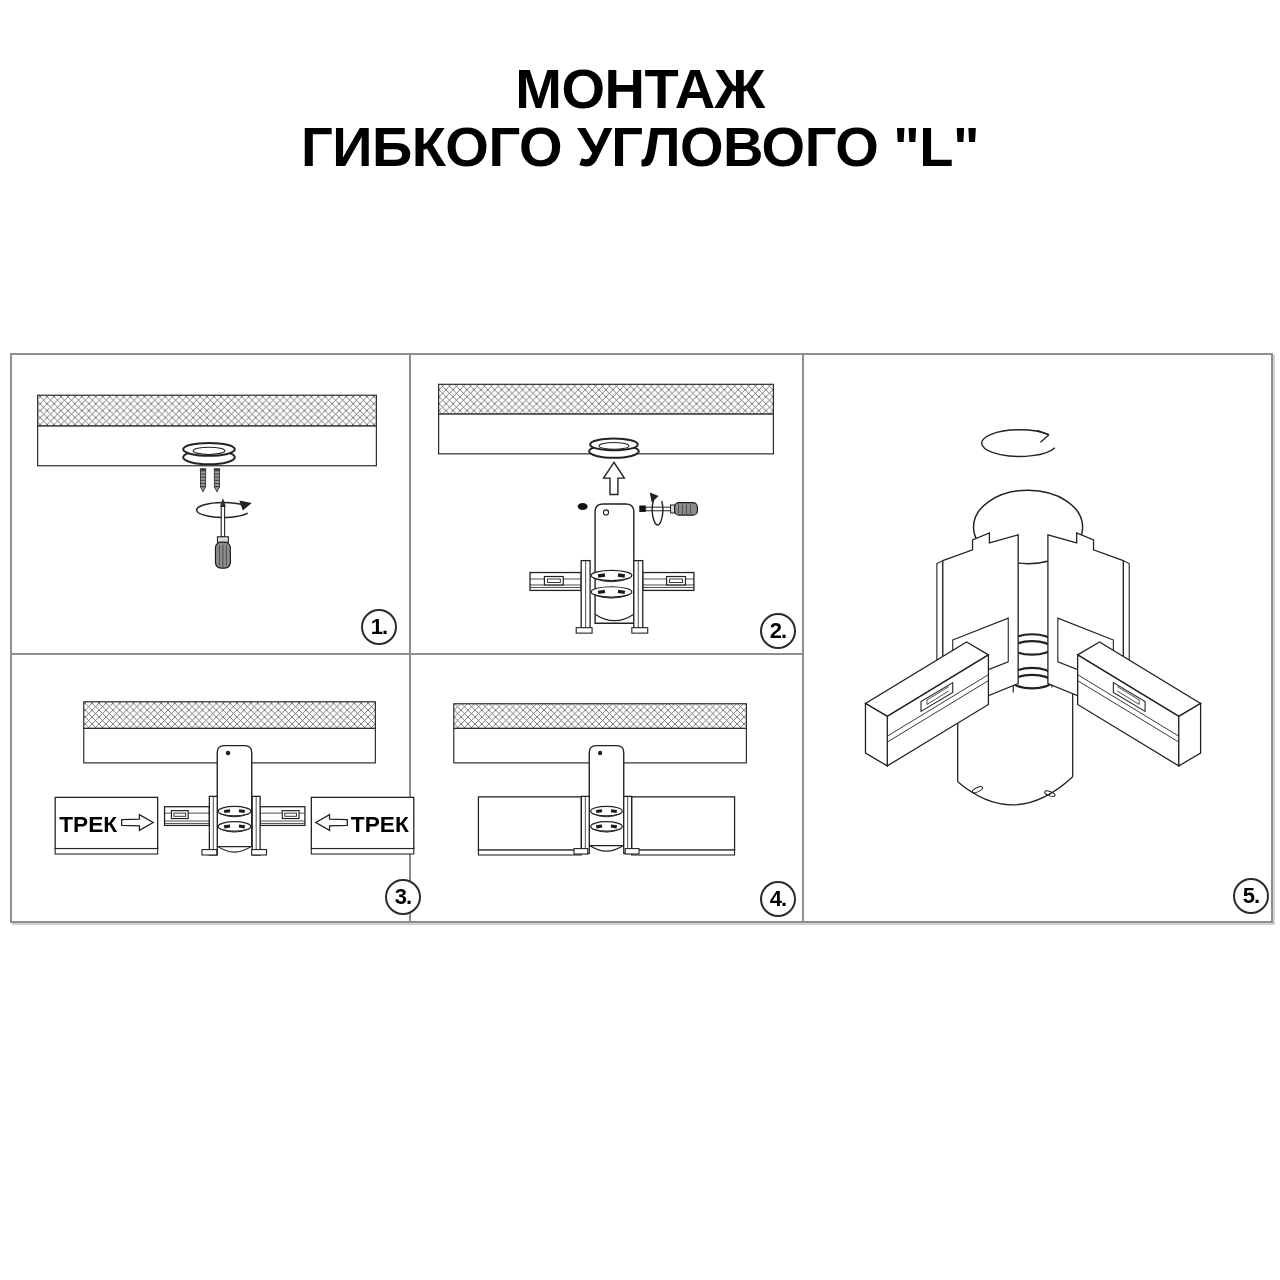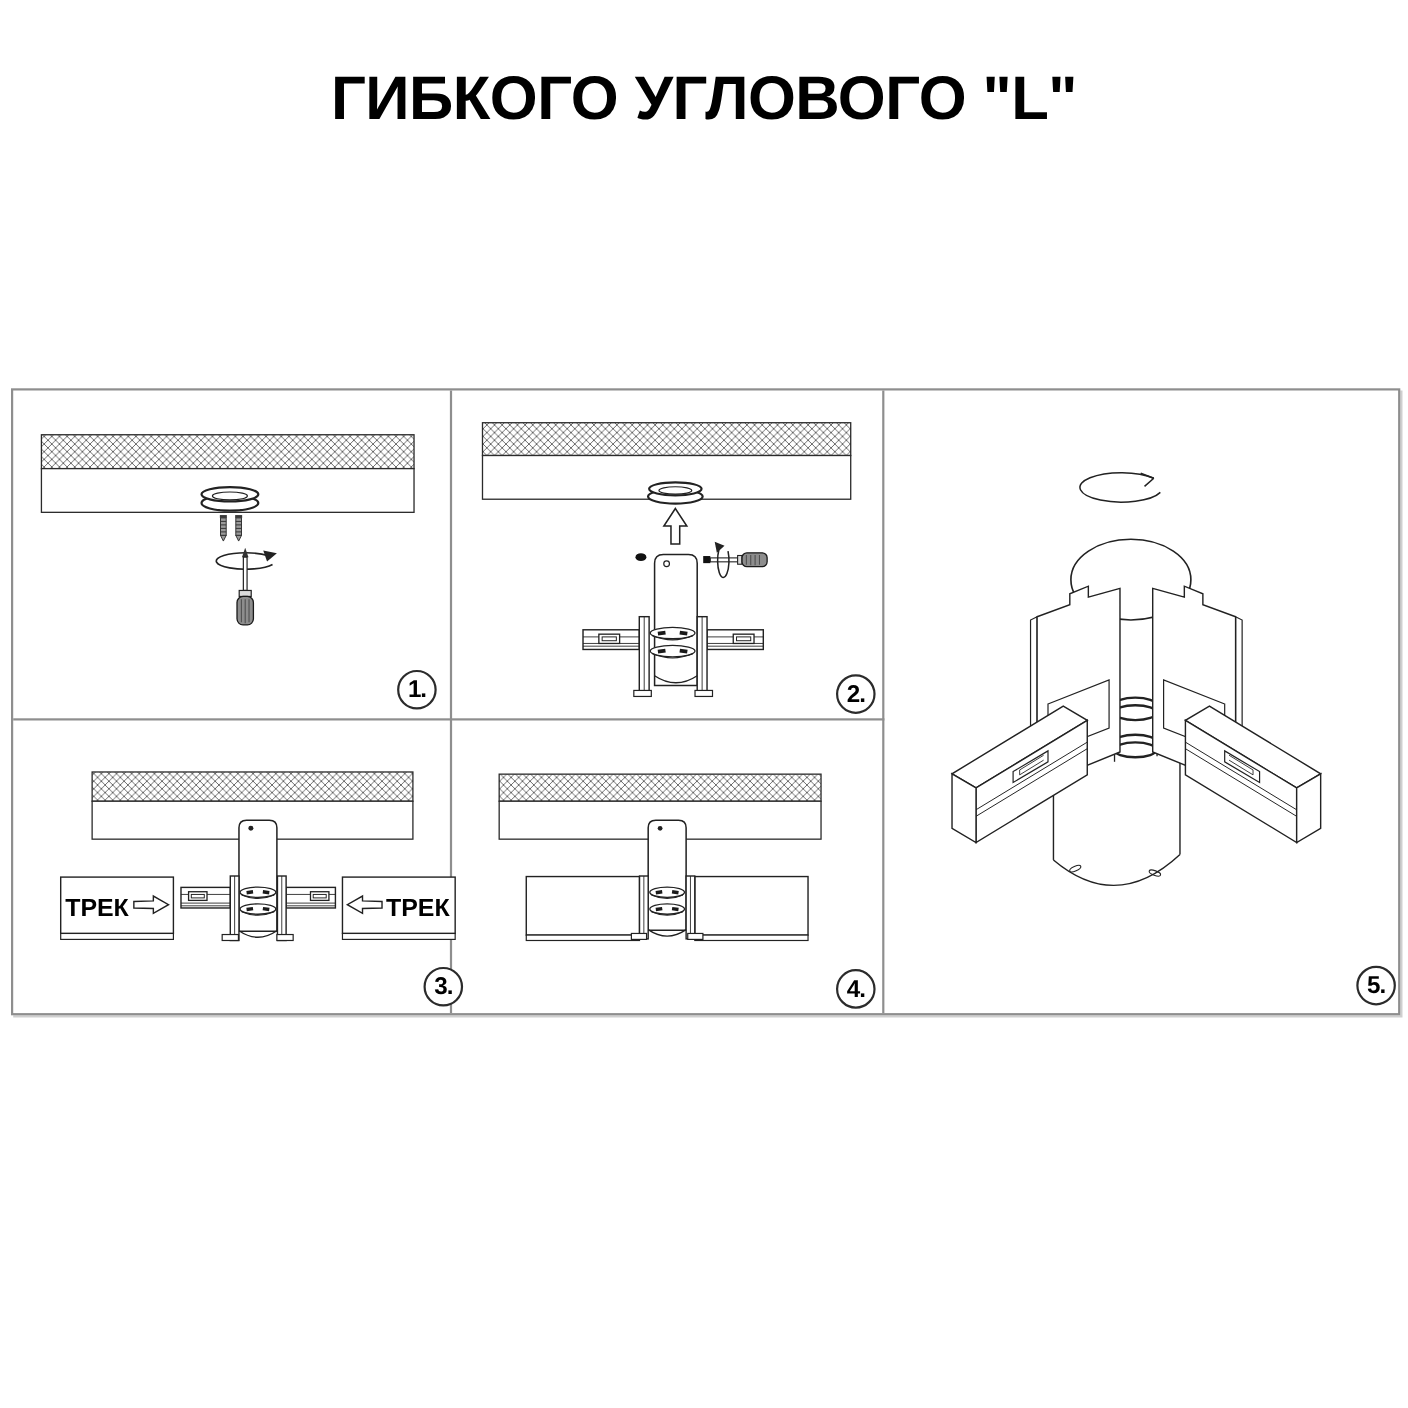--- a/index.html
+++ b/index.html
@@ -49,20 +49,21 @@
 
 <svg width="0" height="0" style="position:absolute" aria-hidden="true">
   <defs>
     <pattern id="xh" width="7" height="7" patternUnits="userSpaceOnUse">
       <path d="M0,7 L7,0 M0,0 L7,7" stroke="#4d4d4d" stroke-width="0.75" fill="none"></path>
     </pattern>
   </defs>
 </svg>
 
 <header class="title-block">
+  <div>МОНТАЖ</div>
   <div>ГИБКОГО УГЛОВОГО "L"</div>
 </header>
 
 <div class="diagram-grid">
   <div class="divider div-v1"></div>
   <div class="divider div-v2"></div>
   <div class="divider div-h1"></div>
 
   <section class="panel p1">
     <svg viewBox="0 0 399 300">

